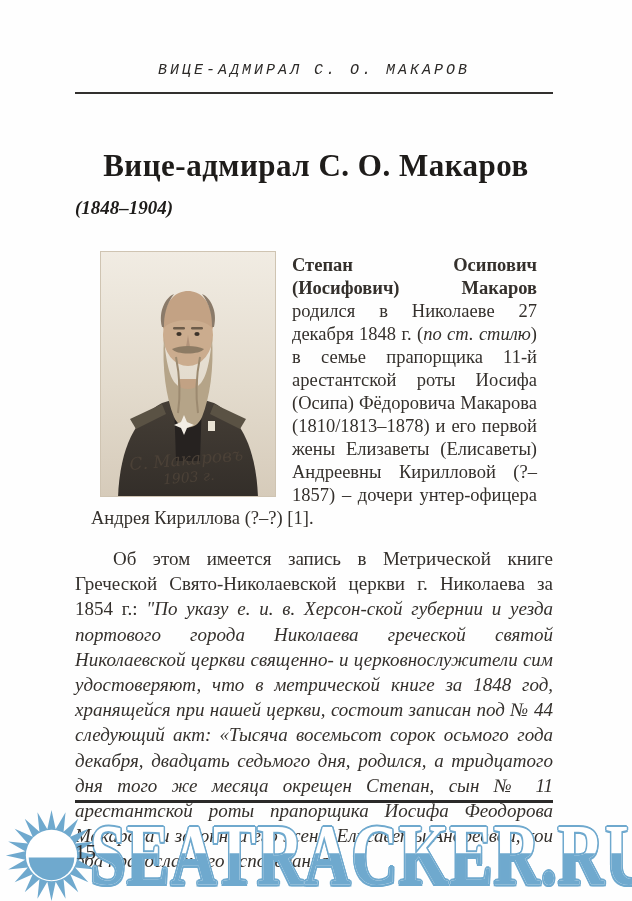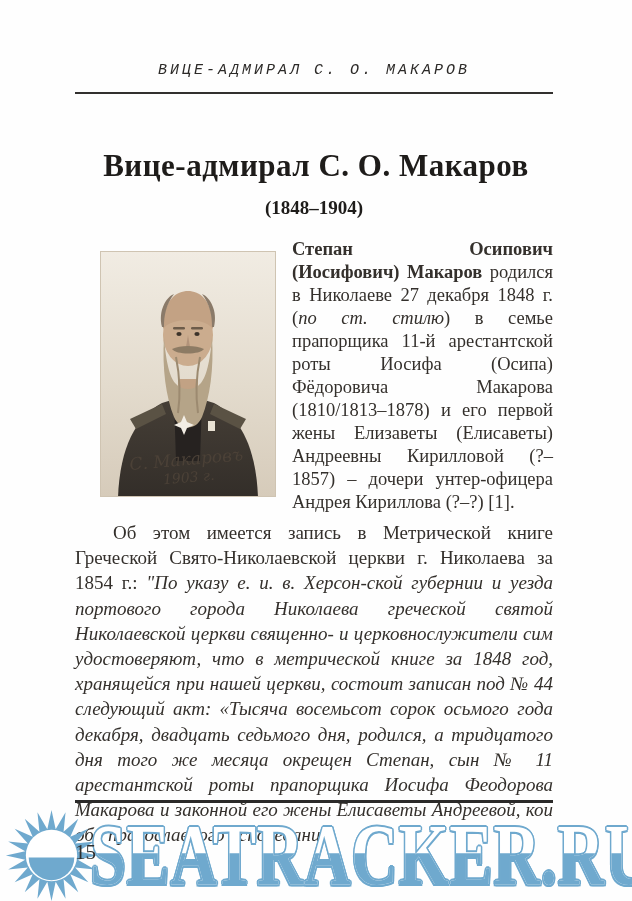--- a/index.html
+++ b/index.html
@@ -28,36 +28,37 @@
   }
   
   .main-title{
     position:absolute;top:148px;left:35px;width:562px;
     text-align:center;
     font-weight:bold;font-size:31px;letter-spacing:.5px;
     color:#1e1c1a;
   }
   .sub-title{
     position:absolute;top:197px;left:75px;width:478px;
-    text-align:center;
+    text-align:left;
     font-weight:bold;font-size:19px;
     color:#1e1c1a;
+    font-style:italic;
   }
   
   .article{
     position:absolute;top:238px;left:75px;width:478px;
   }
   .portrait{
     float:left;
     width:176px;height:246px;
     margin:13px 16px 8px 25px;
     display:block;
   }
   .para1{
-    margin:0;min-height:274px;
+    margin:16px;min-height:274px;
     font-size:18.5px;line-height:23px;
     text-align:justify;
     hyphens:auto;
   }
   .para2{
     margin:6px 0 0 0;
     font-size:19px;line-height:25.2px;
     text-align:justify;
     text-indent:38px;
     hyphens:auto;

